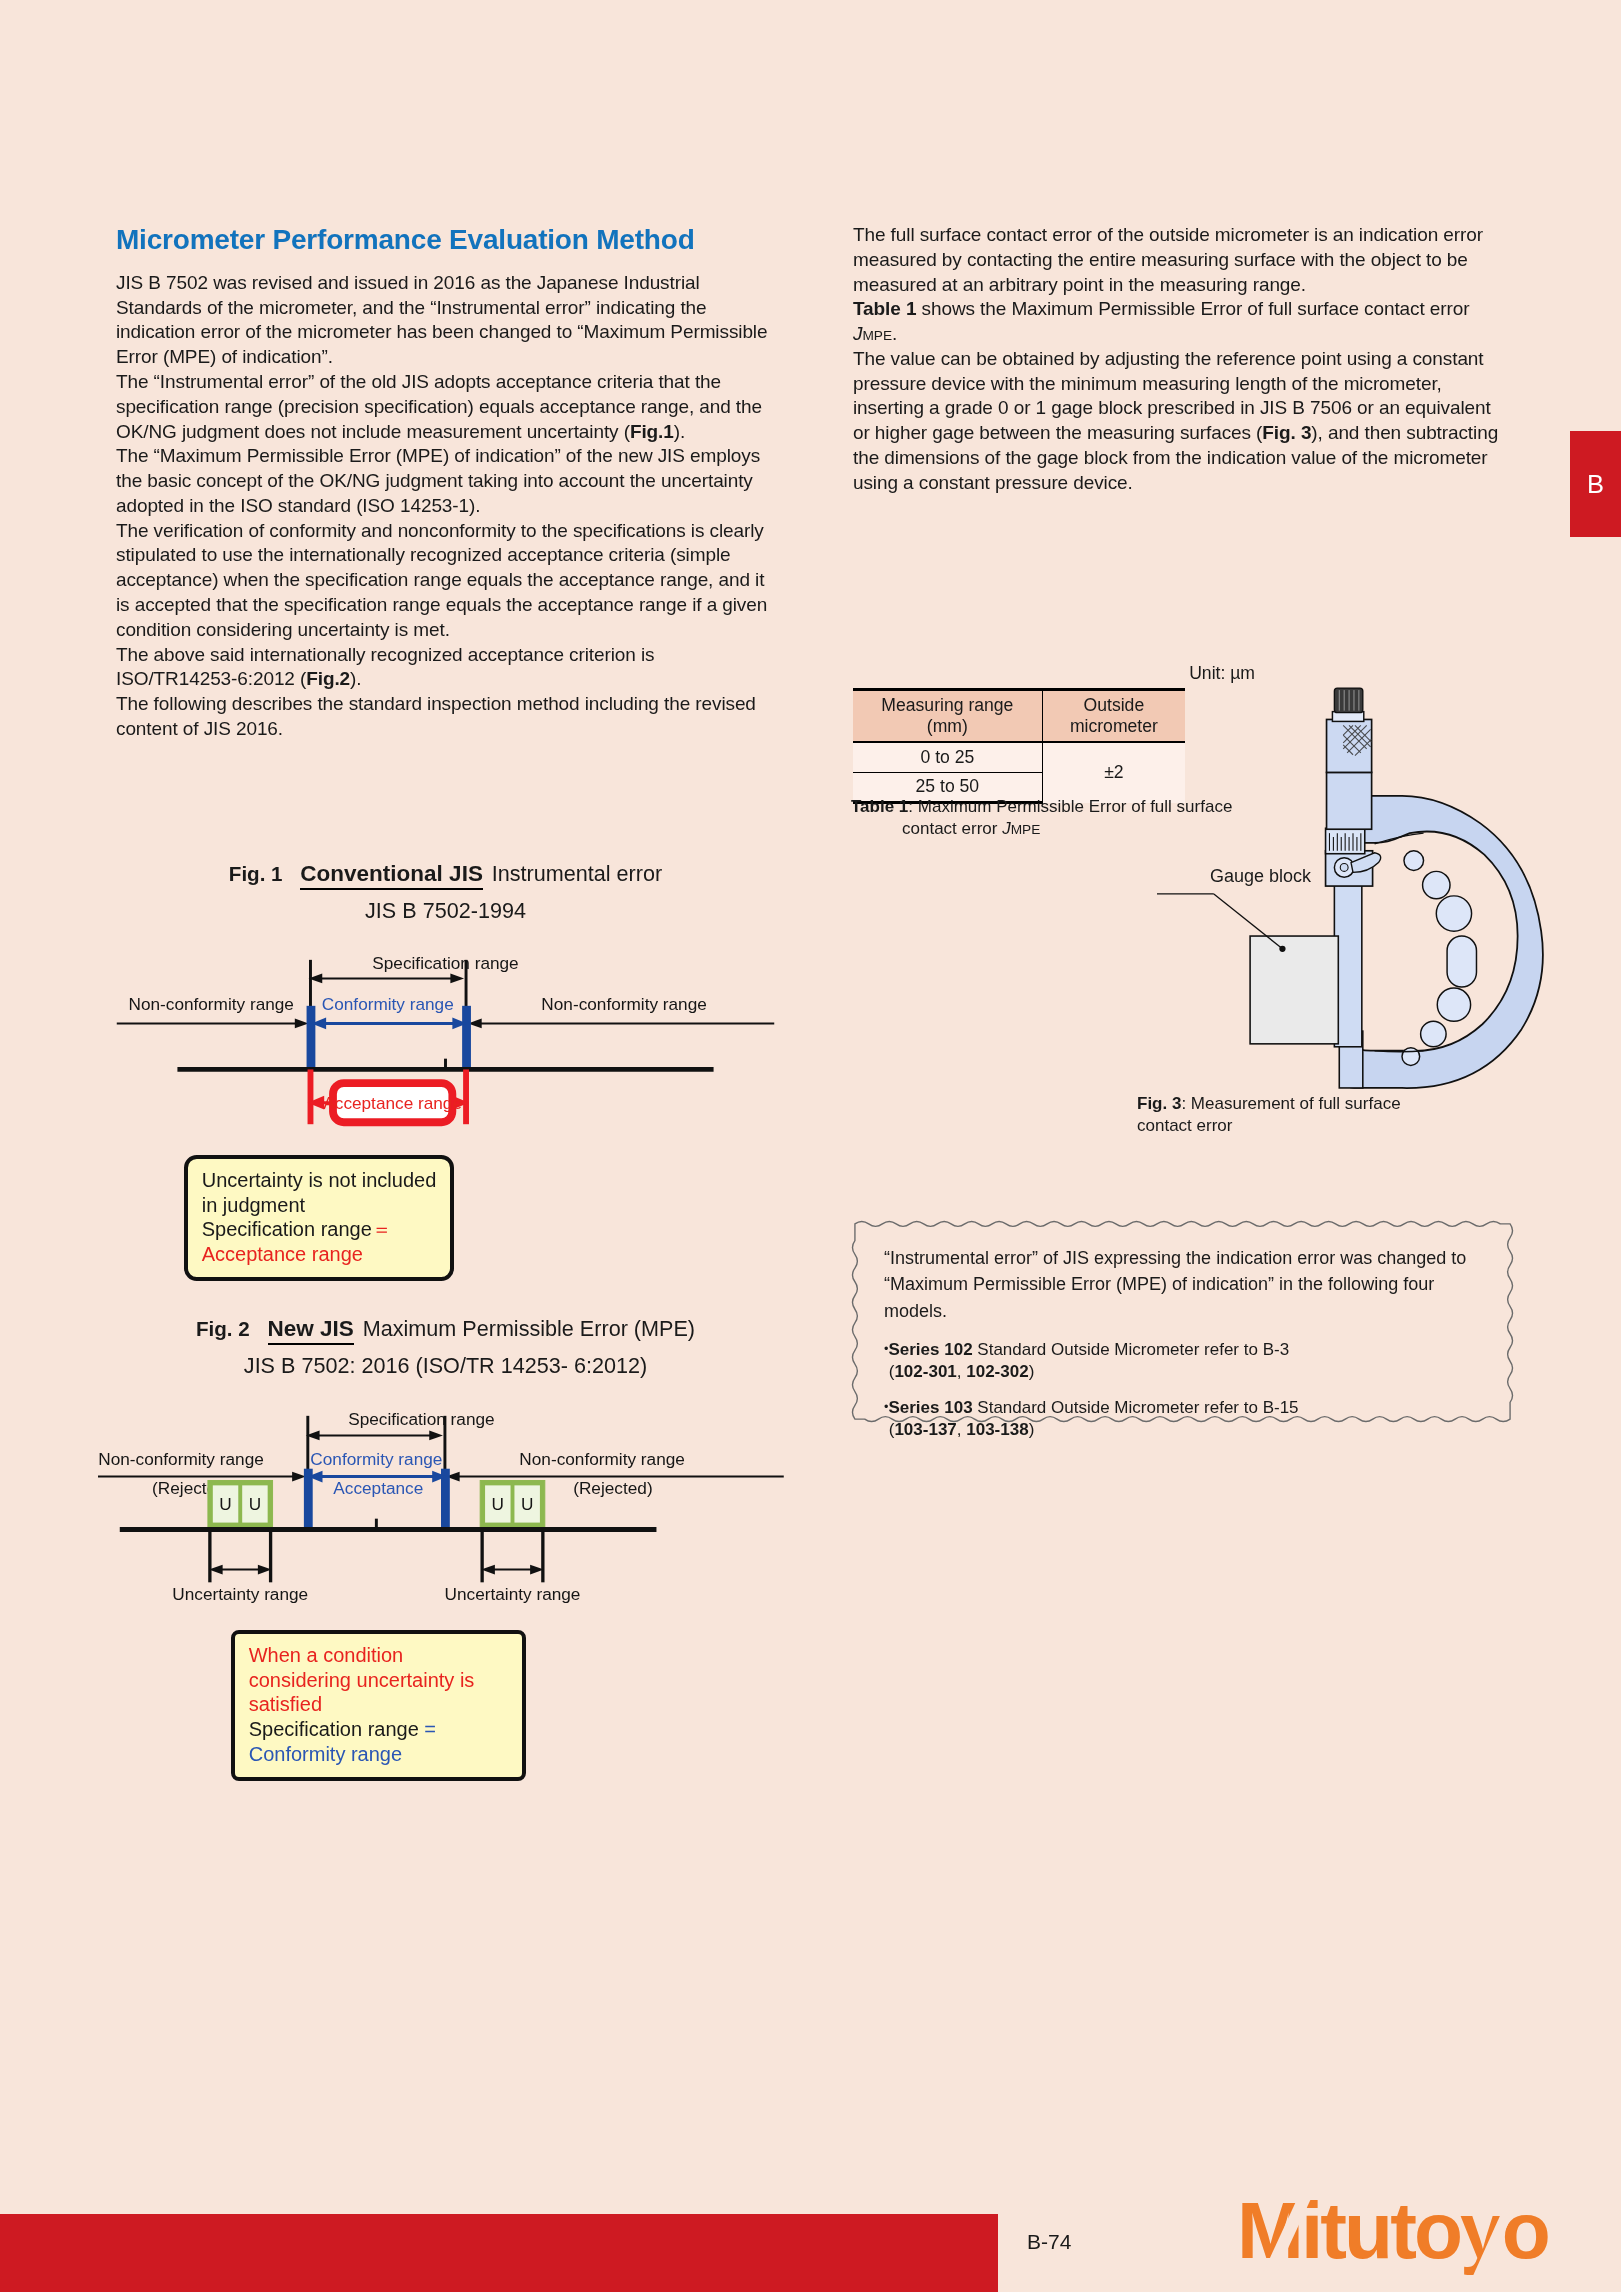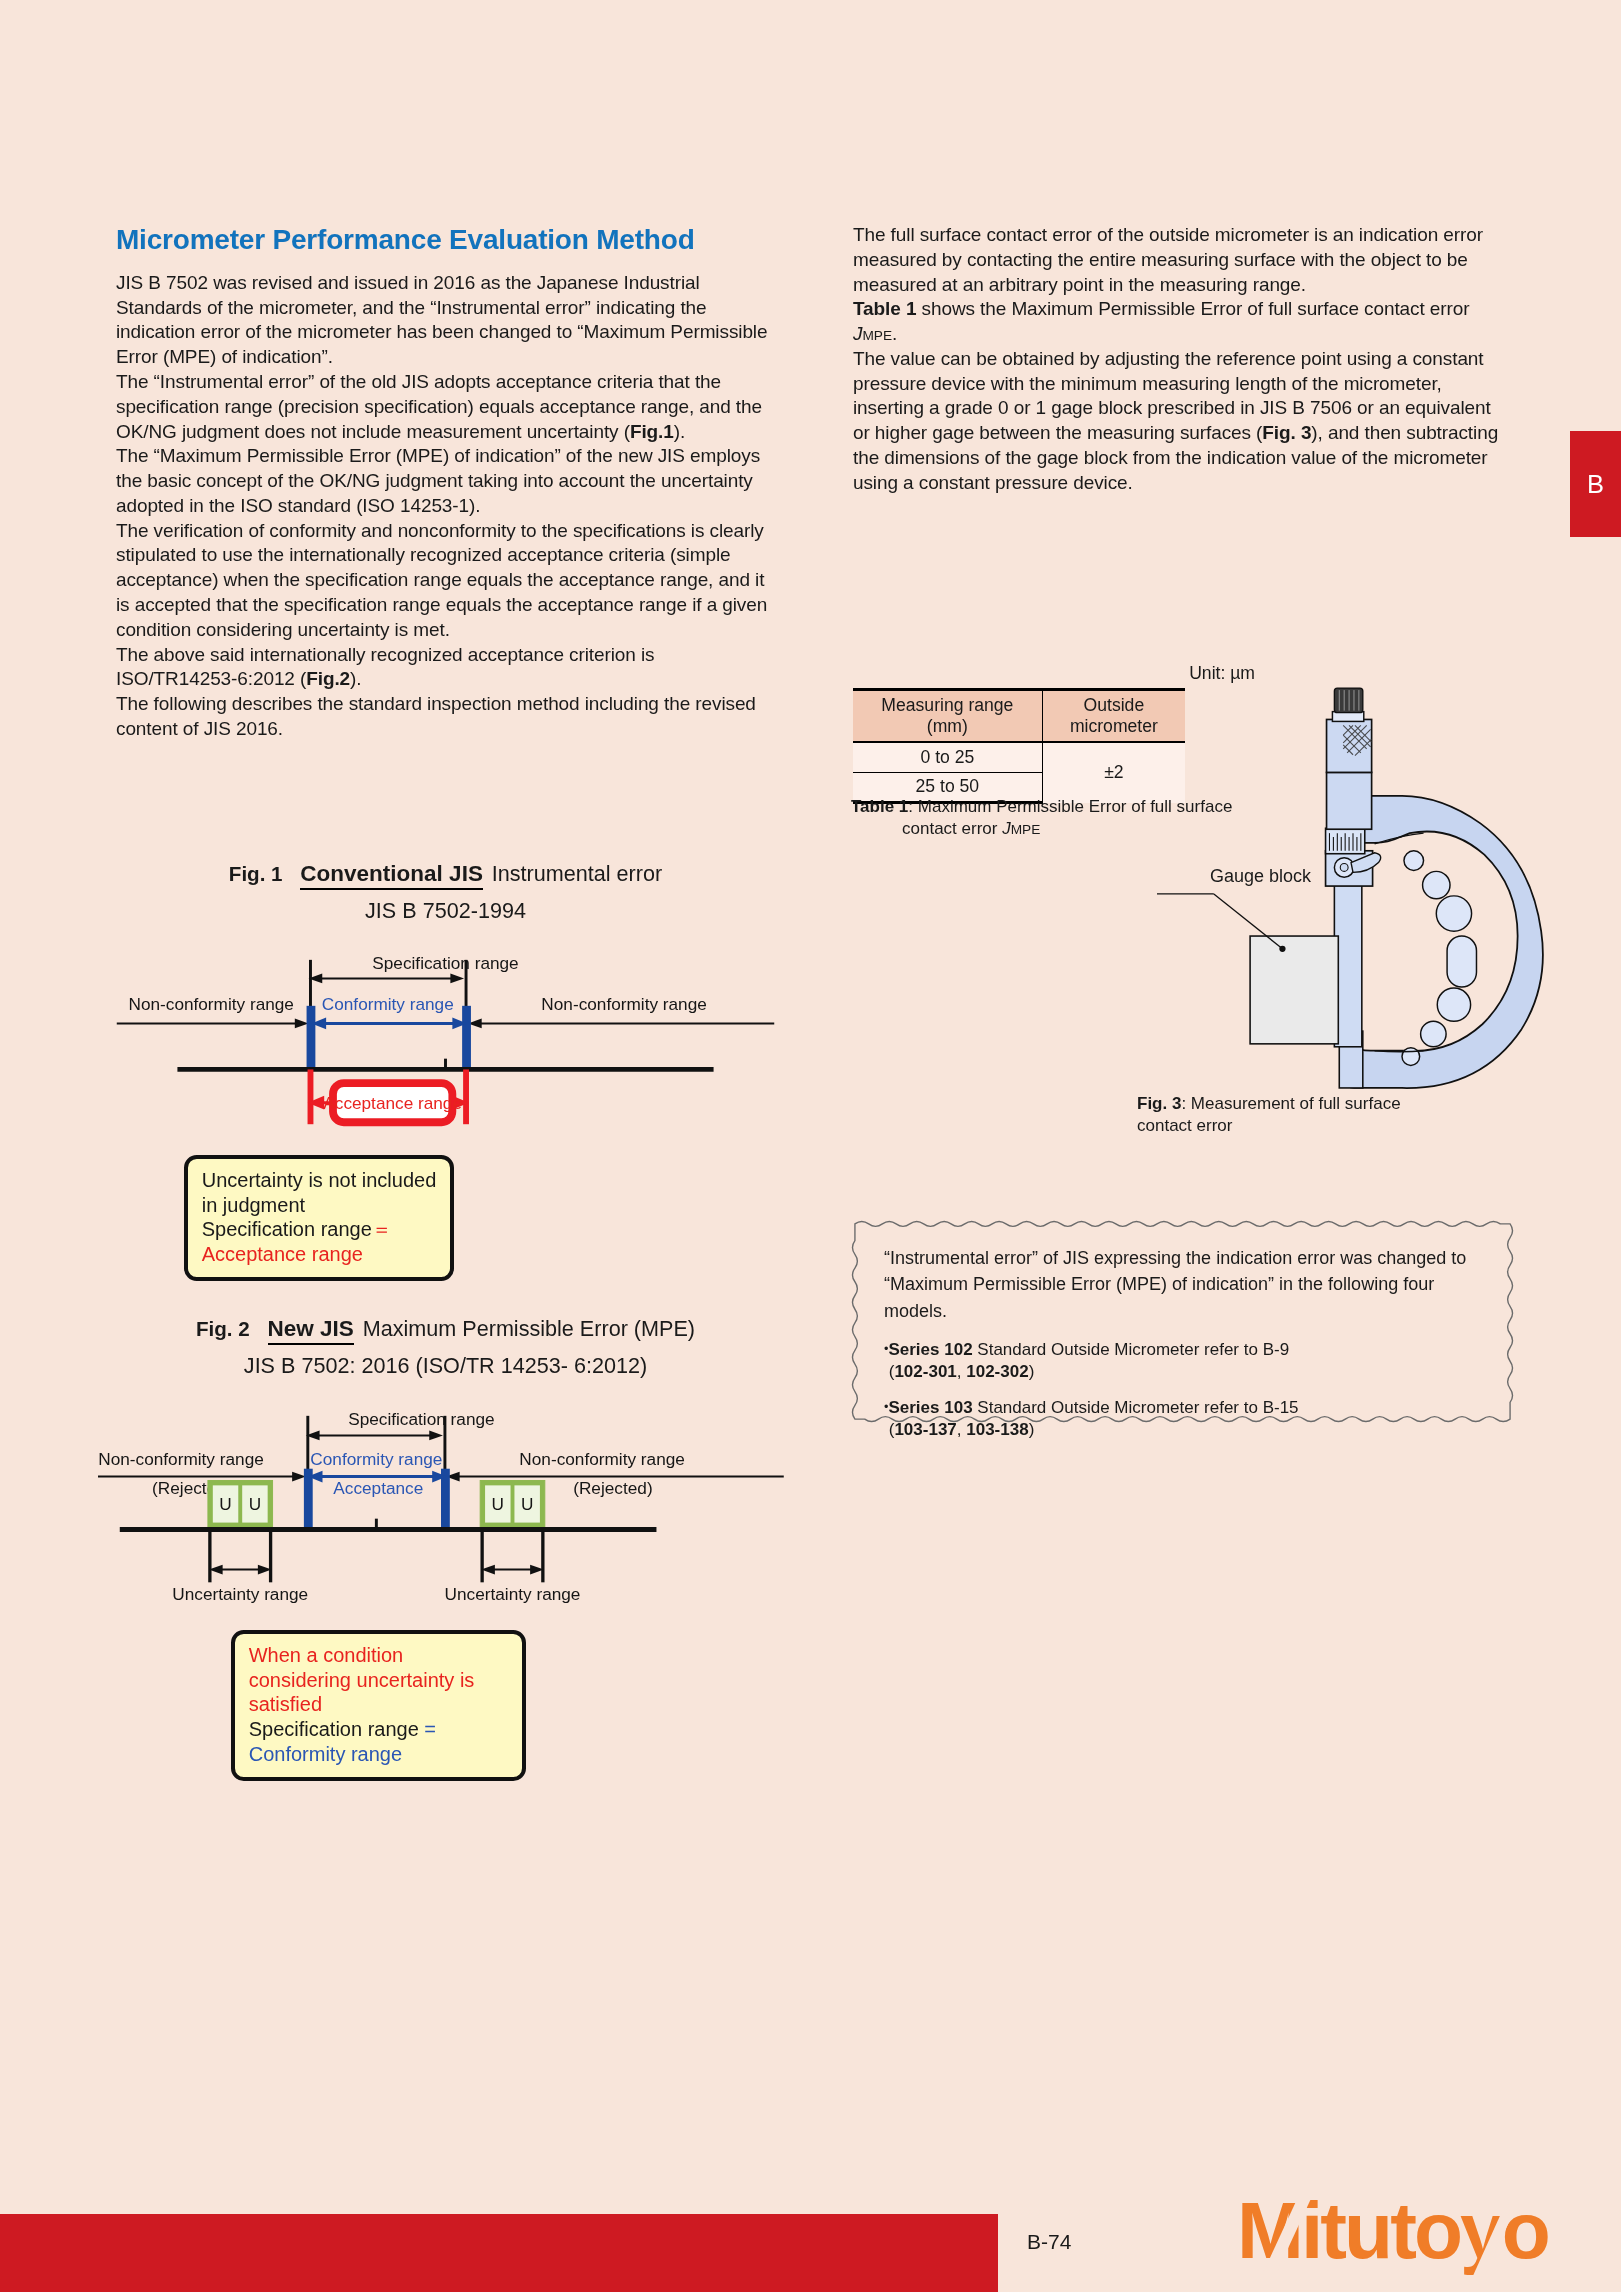--- a/index.html
+++ b/index.html
@@ -260,21 +260,21 @@
            L4,205
            q-5,-7 0,-14 q5,-7 0,-14 q-5,-7 0,-14 q5,-7 0,-14 q-5,-7 0,-14 q5,-7 0,-14 q-5,-7 0,-14 q5,-7 0,-14
            q-5,-7 0,-14 q5,-7 0,-14 q-5,-7 0,-14 q5,-7 0,-14 q-5,-7 0,-14 Z"></path>
     </svg>
     <div class="inner">
       <div class="lead">
         <span>“Instrumental error” of JIS expressing the indication error was changed to</span><br>
         <span>“Maximum Permissible Error (MPE) of indication” in the following four models.</span>
       </div>
       <div class="item">
-        <span class="bullet">•</span><span class="b">Series 102</span><span> Standard Outside Micrometer refer to B-9</span><br>
+        <span class="bullet">•</span><span class="b">Series 102</span><span> Standard Outside Micrometer refer to B-3</span><br>
         &nbsp;<span>(</span><span class="b">102-301</span><span>, </span><span class="b">102-302</span><span>)</span>
       </div>
       <div class="item">
         <span class="bullet">•</span><span class="b">Series 103</span><span> Standard Outside Micrometer refer to B-15</span><br>
         &nbsp;<span>(</span><span class="b">103-137</span><span>, </span><span class="b">103-138</span><span>)</span>
       </div>
     </div>
   </div>
 
   <div class="fig-head" style="top:861px;">
@@ -386,21 +386,21 @@
     <text class="fx-txt" x="145" y="196" text-anchor="middle">Uncertainty range</text>
 
     <line x1="392" y1="126" x2="392" y2="178" stroke="#111" stroke-width="3.4"></line>
     <line x1="454" y1="126" x2="454" y2="178" stroke="#111" stroke-width="3.4"></line>
     <line x1="398" y1="165" x2="448" y2="165" stroke="#111" stroke-width="2.1"></line>
     <polygon points="391,165 405,160 405,170" fill="#111"></polygon>
     <polygon points="455,165 441,160 441,170" fill="#111"></polygon>
     <text class="fx-txt" x="423" y="196" text-anchor="middle">Uncertainty range</text>
   </svg>
 
-  <div class="callout" style="left:231px;top:1630px;width:260px;">
+  <div class="callout" style="left:231px;top:1630px;width:260px;border-radius:8px;">
     <div class="red">When a condition considering uncertainty is satisfied</div>
     <div><span>Specification range</span> <span class="blue">=</span> <span class="blue">Conformity range</span></div>
   </div>
 
   <div class="footer-bar"></div>
   <div class="pageno">B-74</div>
 
   <svg class="logo" viewBox="0 0 330 96">
     <text x="0" y="74" font-family="'Liberation Sans',sans-serif" font-size="82" font-weight="bold" fill="#f07d28" letter-spacing="-3">Mitutoyo</text>
     <polygon points="62,12 76,12 40,90 26,90" fill="#f8e5da"></polygon>

